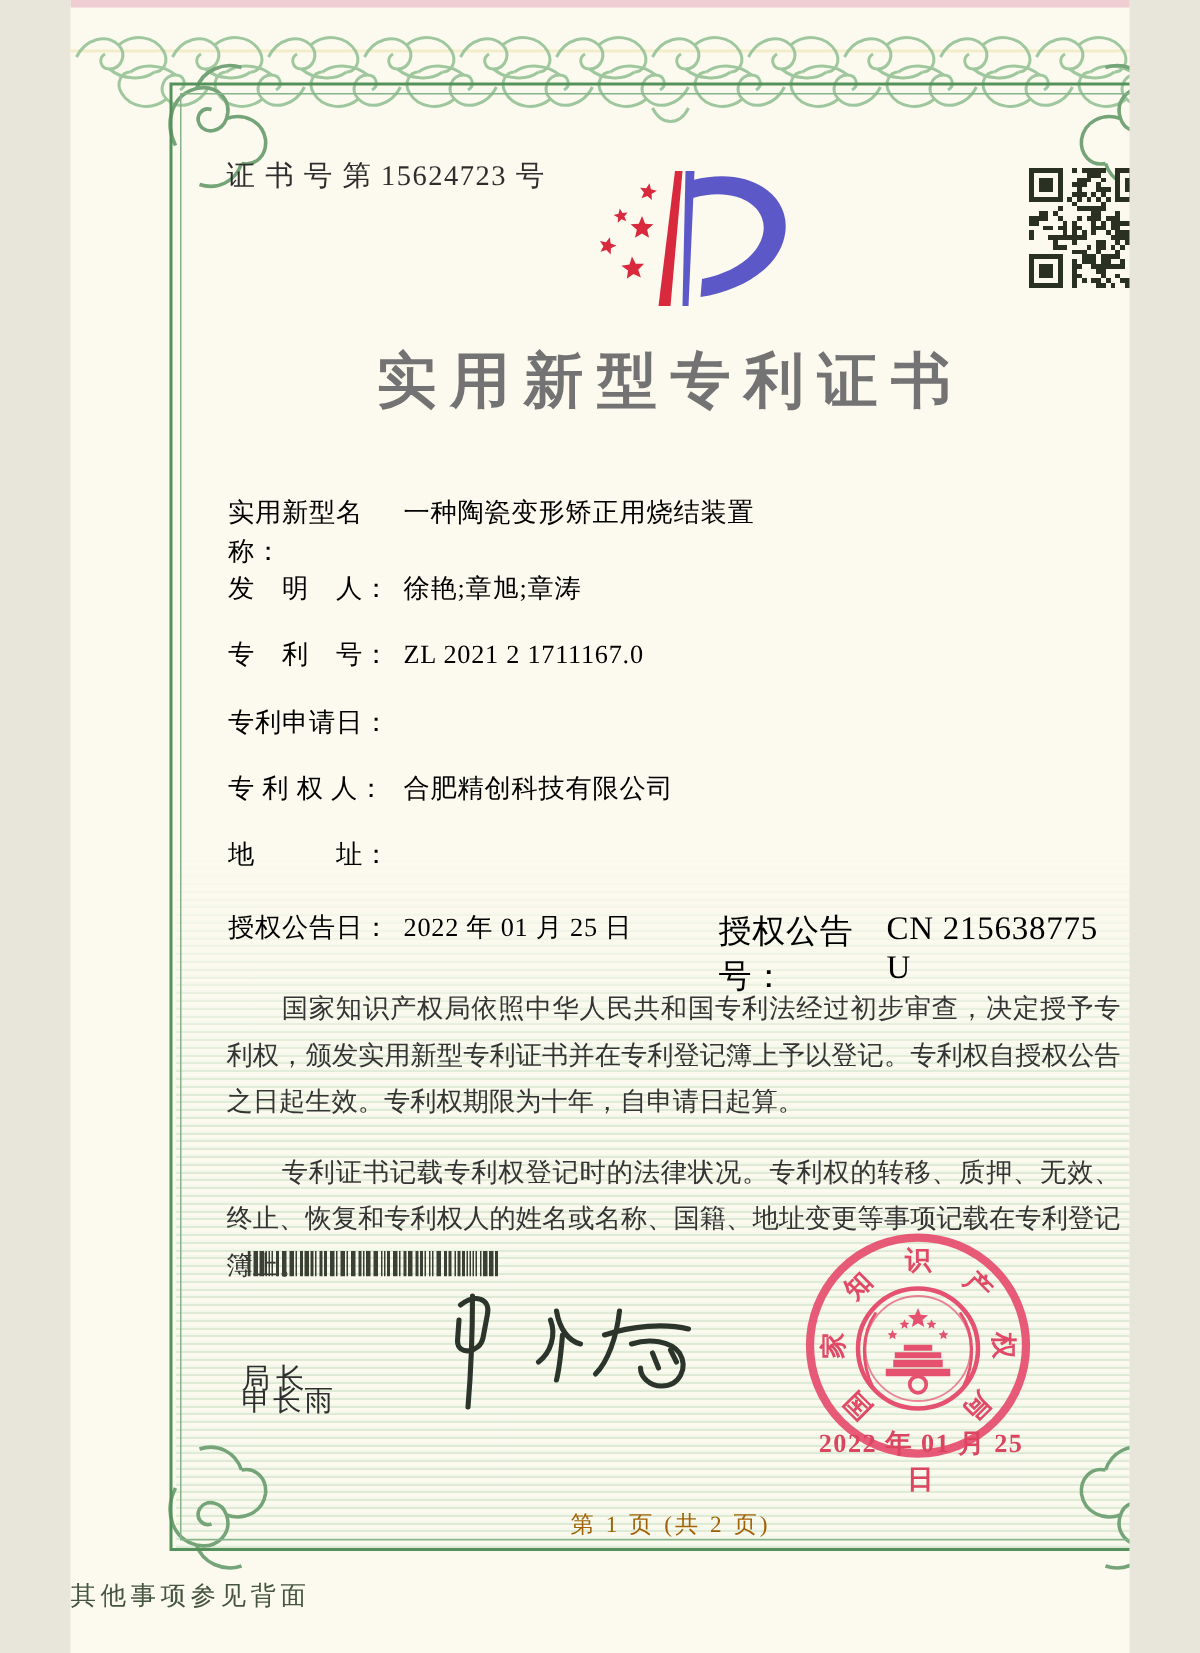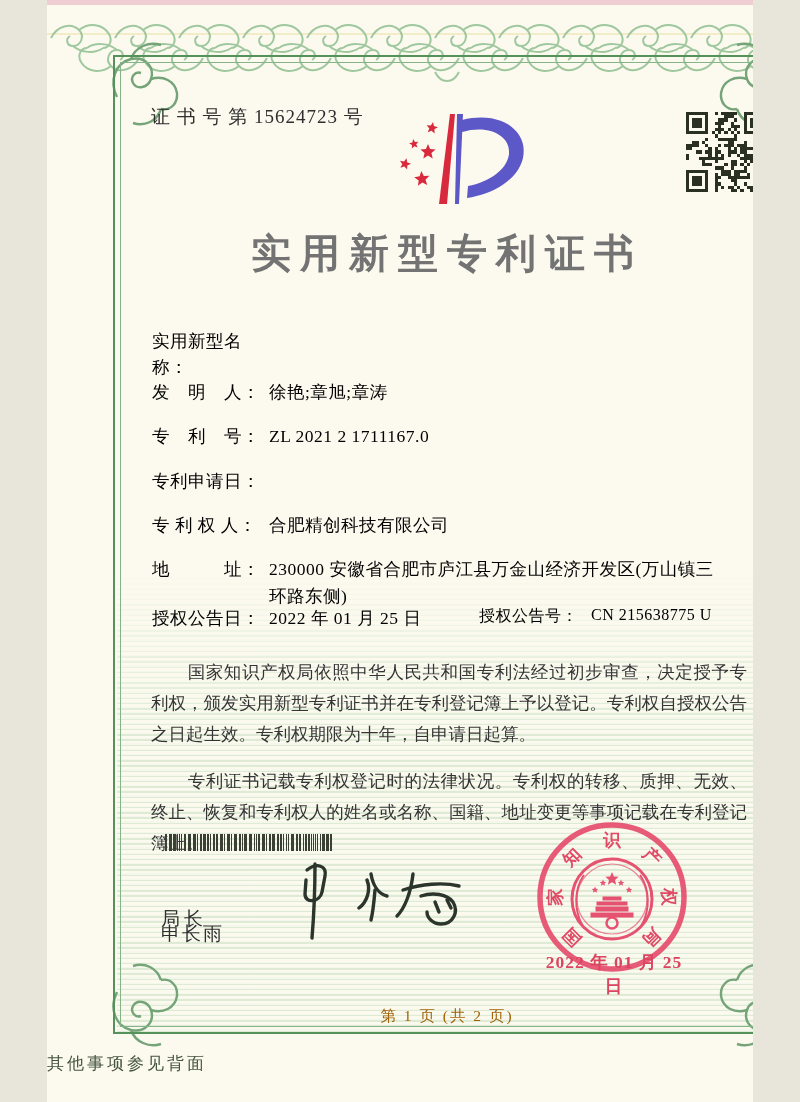--- a/index.html
+++ b/index.html
@@ -30,21 +30,21 @@
   .logo{position:absolute;left:330px;top:106px;}
   .qr{position:absolute;left:639px;top:112px;}
   .title{left:0;top:226px;width:800px;text-align:center;font-size:40px;font-weight:600;letter-spacing:9px;color:#737373;}
 
   .field{position:absolute;left:105px;display:flex;font-size:17.5px;line-height:26px;}
   .flabel{display:inline-block;width:117px;flex:none;letter-spacing:.5px;}
   .fvalue{letter-spacing:.5px;}
   .r0{top:328px}.r1{top:379px}.r2{top:423px}.r3{top:468px}.r4{top:512px}
   .r5{top:556px}.r5 .fvalue{width:452px;line-height:27px;}
   .grant-left{position:absolute;left:105px;top:606px;display:flex;font-size:17.5px;}
-  .grant-right{position:absolute;left:432px;top:606px;display:flex;font-size:16px;}
+  .grant-right{position:absolute;left:432px;top:606px;display:flex;font-size:22px;}
   .grant-right .flabel{width:112px;}
 
   .paras{position:absolute;left:88px;top:641px;width:628px;font-size:17.5px;line-height:31px;color:#343434;text-align:justify;}
   .paras p{margin:16px;text-indent:2.1em;}
 
   .barcode{position:absolute;left:118px;top:834px;}
   .director-title{left:114px;top:892px;font-size:19px;letter-spacing:4px;margin-top:14px;}
   .director-name{left:114px;top:921px;font-size:19px;letter-spacing:2px;}
   .sig{position:absolute;left:228px;top:856px;}
 
@@ -341,39 +341,39 @@
         <rect x="22" y="24" width="1" height="1"></rect>
         <rect x="23" y="24" width="1" height="1"></rect>
         <rect x="24" y="24" width="1" height="1"></rect>
       </g>
   </svg>
 
   <div class="text title">实用新型专利证书</div>
 
   <div class="field r0">
     <span class="flabel">实用新型名称：</span>
+    <span class="fvalue">一种陶瓷变形矫正用烧结装置</span>
   </div>
   <div class="field r1">
     <span class="flabel">发　明　人：</span>
     <span class="fvalue">徐艳;章旭;章涛</span>
   </div>
   <div class="field r2">
     <span class="flabel">专　利　号：</span>
     <span class="fvalue">ZL 2021 2 1711167.0</span>
   </div>
   <div class="field r3">
     <span class="flabel">专利申请日：</span>
   </div>
   <div class="field r4">
     <span class="flabel">专 利 权 人：</span>
     <span class="fvalue">合肥精创科技有限公司</span>
   </div>
   <div class="field r5">
     <span class="flabel">地　　　址：</span>
-    <span class="fvalue">230000 安徽省合肥市庐江县万金山经济开发区(万山镇三环路东侧)</span>
   </div>
 
   <div class="grant-left">
     <span class="flabel">授权公告日：</span>
     <span class="fvalue">2022 年 01 月 25 日</span>
   </div>
   <div class="grant-right">
     <span class="flabel">授权公告号：</span>
     <span class="fvalue">CN 215638775 U</span>
   </div>

